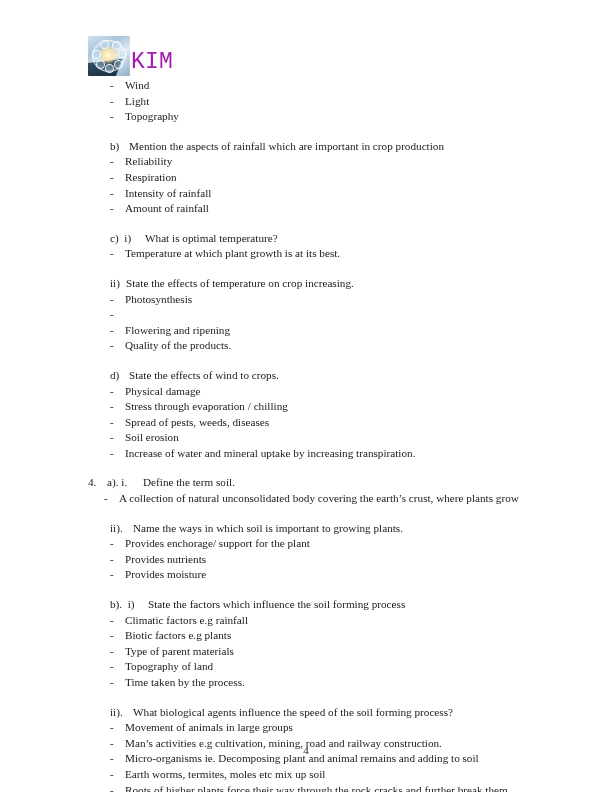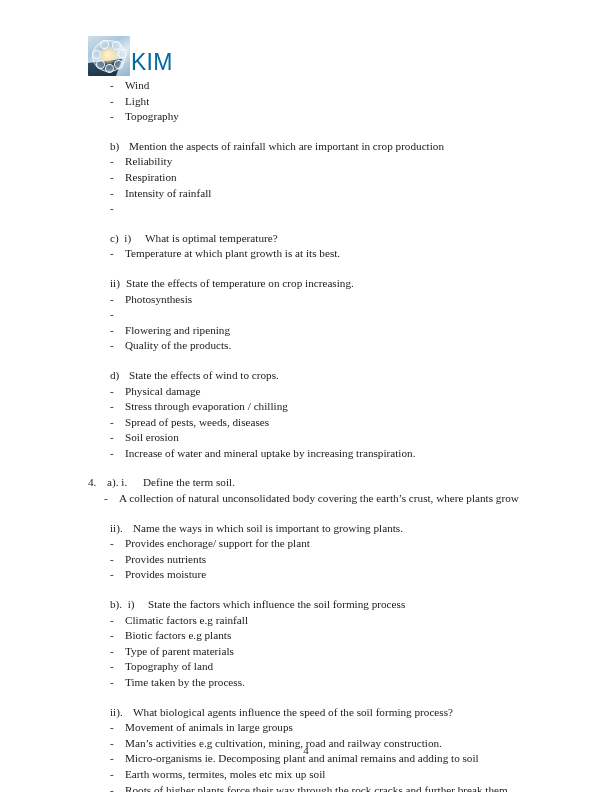--- a/index.html
+++ b/index.html
@@ -78,25 +78,25 @@
   }
   .logo .g1 { left: 4px;  top: 14px; }
   .logo .g2 { left: 8px;  top: 24px; }
   .logo .g3 { left: 17px; top: 28px; }
   .logo .g4 { left: 26px; top: 24px; }
   .logo .g5 { left: 30px; top: 13px; }
   .logo .g6 { left: 24px; top: 5px;  }
   .logo .g7 { left: 12px; top: 4px;  }
 
   .brand {
-    font-family: Liberation Sans, sans-serif;
+    font-family: Liberation Mono, monospace;
     font-size: 23px;
     line-height: 1;
     letter-spacing: 0.2px;
-    color: #0369a1;
+    color: #a21caf;
     margin-left: 1px;
     margin-bottom: 2px;
   }
 
   
   .content {
     position: absolute;
     left: 0;
     top: 78px;
     width: 612px;
@@ -202,20 +202,21 @@
       <div class="bullet ind-110">
         <span class="dash">-</span>
         <span class="btext">Respiration</span>
       </div>
       <div class="bullet ind-110">
         <span class="dash">-</span>
         <span class="btext">Intensity of rainfall</span>
       </div>
       <div class="bullet ind-110">
         <span class="dash">-</span>
+        <span class="btext">Amount of rainfall</span>
       </div>
     </div>
 
     <div class="gap-md"></div>
 
     <div class="block">
       <div class="q-head ind-110">
         <span class="marker" style="flex-basis:35px">c)  i)</span>
         <span class="htext">What is optimal temperature?</span>
       </div>

